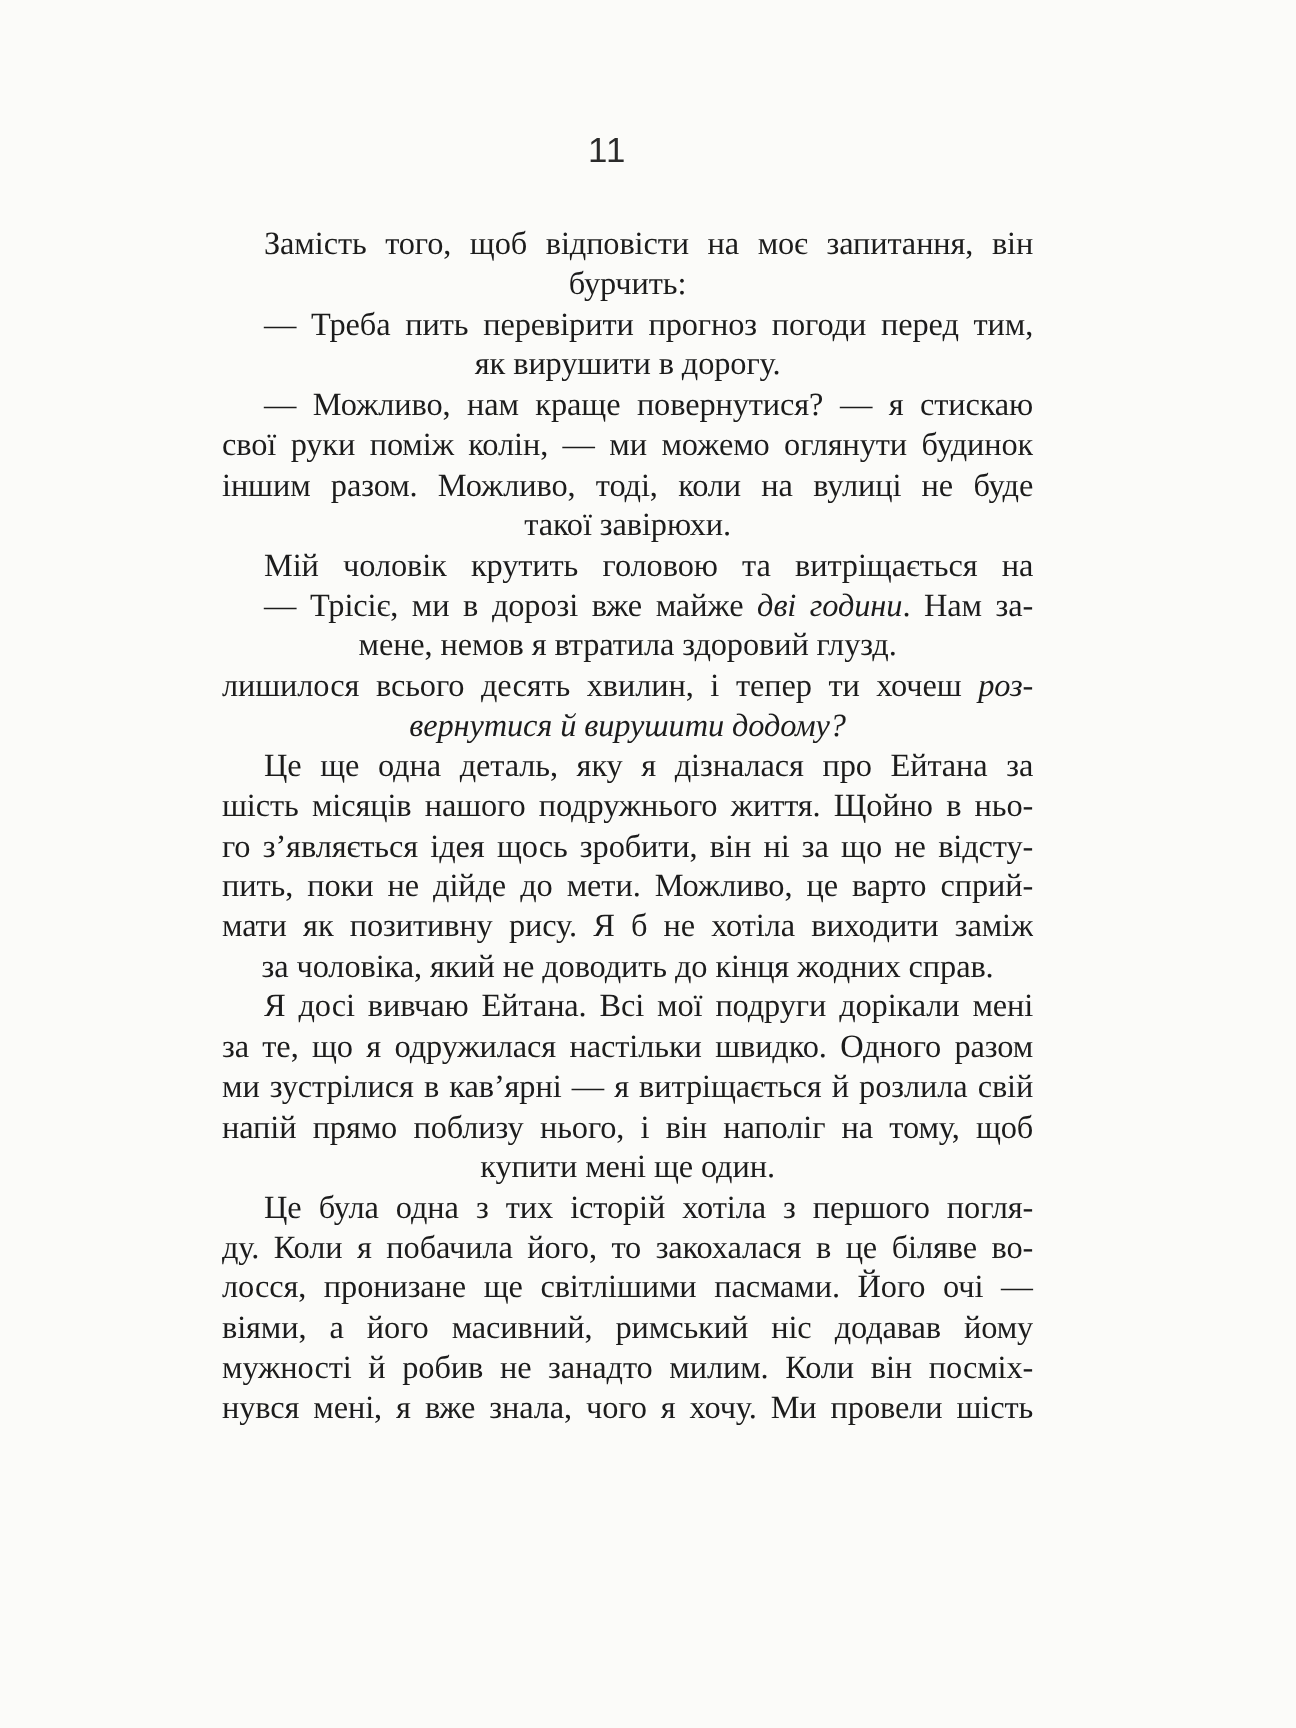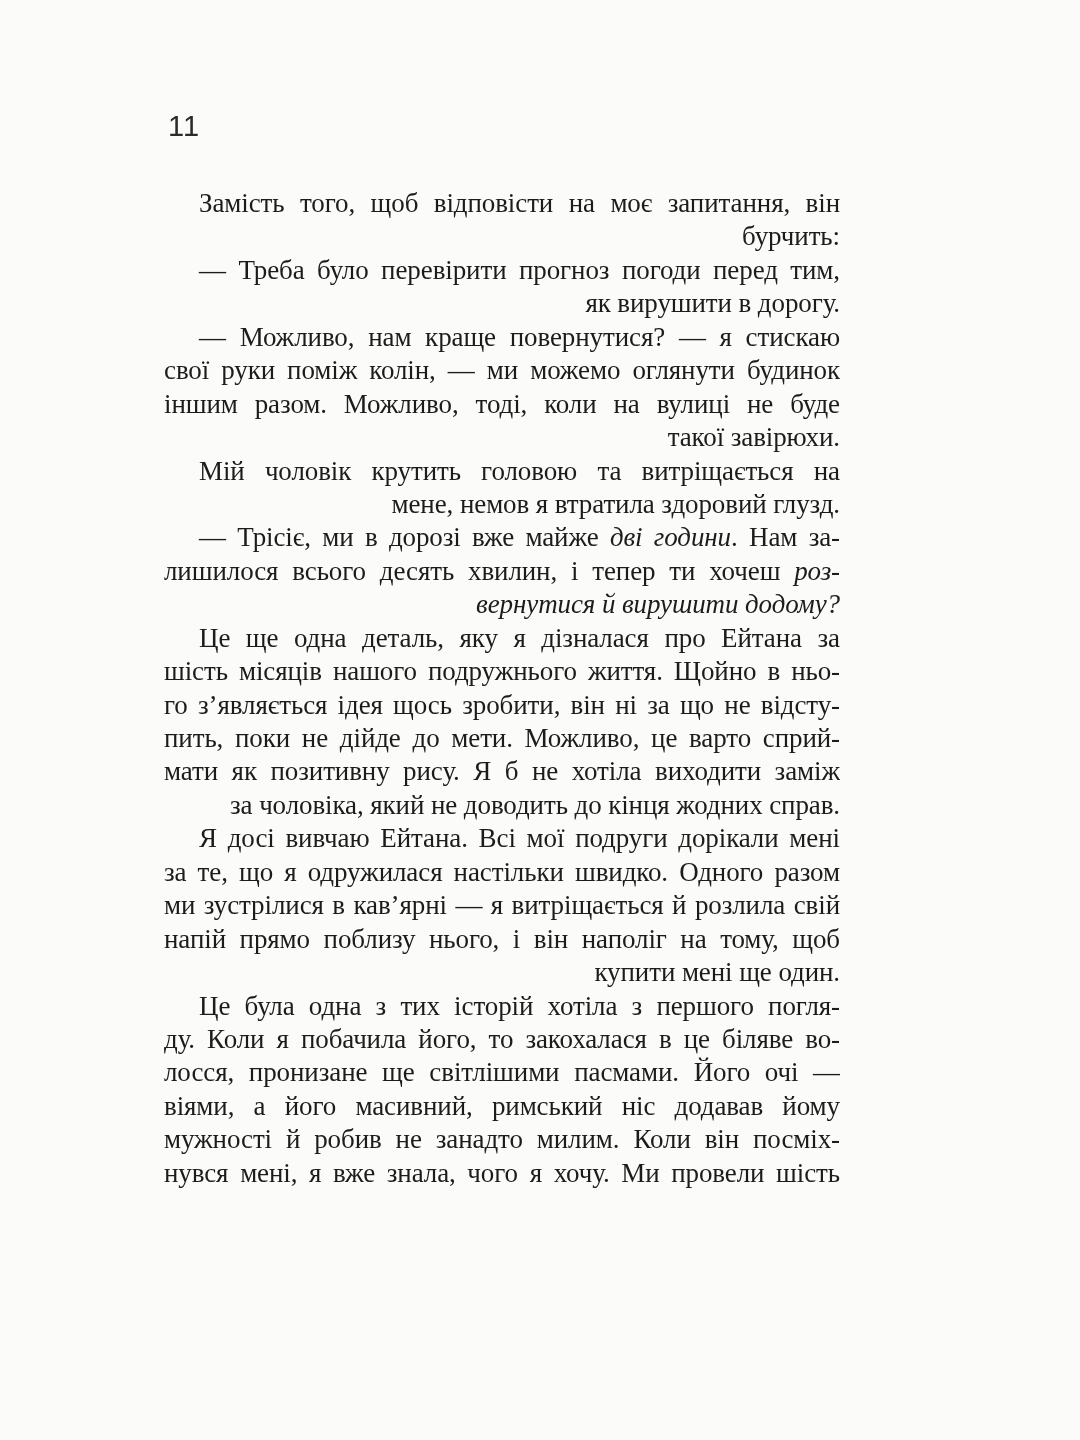--- a/index.html
+++ b/index.html
@@ -15,65 +15,66 @@
   }
   .page{
     position:relative;
     width:1080px;height:1440px;
     background:var(--bg);
     overflow:hidden;
   }
   .folio{
     position:absolute;
     top:110px;left:168px;width:676px;
+    text-align:center;
     font-family:"Liberation Sans", sans-serif;
     font-size:29px;
     color:var(--folio);
     letter-spacing:1px;
   }
   .text-block{
     position:absolute;
-    top:187px;left:164px;width:676px;
+    top:187px;left:185px;width:676px;
     font-size:27px;
     line-height:33.45px;
     color:var(--text);
     letter-spacing:-0.1px;
   }
   .line{
     height:33.45px;
     overflow:hidden;
-    text-align:right;
+    text-align:center;
   }
   .line.just{
     text-align:justify;
     text-align-last:justify;
   }
   .line.ind{
     text-indent:35px;
   }
   .it{font-style:italic;}
   .rm{font-style:normal;}
 </style>
 </head>
 <body>
 
 <div class="page">
   <div class="folio">11</div>
   <div class="text-block" id="text-block">
       <div class="line just ind"><span class="rm">Замість того, щоб відповісти на моє запитання, він</span></div>
       <div class="line"><span class="rm">бурчить:</span></div>
-      <div class="line just ind"><span class="rm">— Треба було перевірити прогноз погоди перед тим,</span></div>
+      <div class="line just ind"><span class="rm">— Треба пить перевірити прогноз погоди перед тим,</span></div>
       <div class="line"><span class="rm">як вирушити в дорогу.</span></div>
       <div class="line just ind"><span class="rm">— Можливо, нам краще повернутися? — я стискаю</span></div>
       <div class="line just"><span class="rm">свої руки поміж колін, — ми можемо оглянути будинок</span></div>
       <div class="line just"><span class="rm">іншим разом. Можливо, тоді, коли на вулиці не буде</span></div>
       <div class="line"><span class="rm">такої завірюхи.</span></div>
       <div class="line just ind"><span class="rm">Мій чоловік крутить головою та витріщається на</span></div>
+      <div class="line just ind"><span class="rm">— Трісіє, ми в дорозі вже майже </span><span class="it">дві години</span><span class="rm">. Нам за-</span></div>
       <div class="line"><span class="rm">мене, немов я втратила здоровий глузд.</span></div>
-      <div class="line just ind"><span class="rm">— Трісіє, ми в дорозі вже майже </span><span class="it">дві години</span><span class="rm">. Нам за-</span></div>
       <div class="line just"><span class="rm">лишилося всього десять хвилин, і тепер ти хочеш </span><span class="it">роз-</span></div>
       <div class="line"><span class="it">вернутися й вирушити додому?</span></div>
       <div class="line just ind"><span class="rm">Це ще одна деталь, яку я дізналася про Ейтана за</span></div>
       <div class="line just"><span class="rm">шість місяців нашого подружнього життя. Щойно в ньо-</span></div>
       <div class="line just"><span class="rm">го з’являється ідея щось зробити, він ні за що не відсту-</span></div>
       <div class="line just"><span class="rm">пить, поки не дійде до мети. Можливо, це варто сприй-</span></div>
       <div class="line just"><span class="rm">мати як позитивну рису. Я б не хотіла виходити заміж</span></div>
       <div class="line"><span class="rm">за чоловіка, який не доводить до кінця жодних справ.</span></div>
       <div class="line just ind"><span class="rm">Я досі вивчаю Ейтана. Всі мої подруги дорікали мені</span></div>
       <div class="line just"><span class="rm">за те, що я одружилася настільки швидко. Одного разом</span></div>

